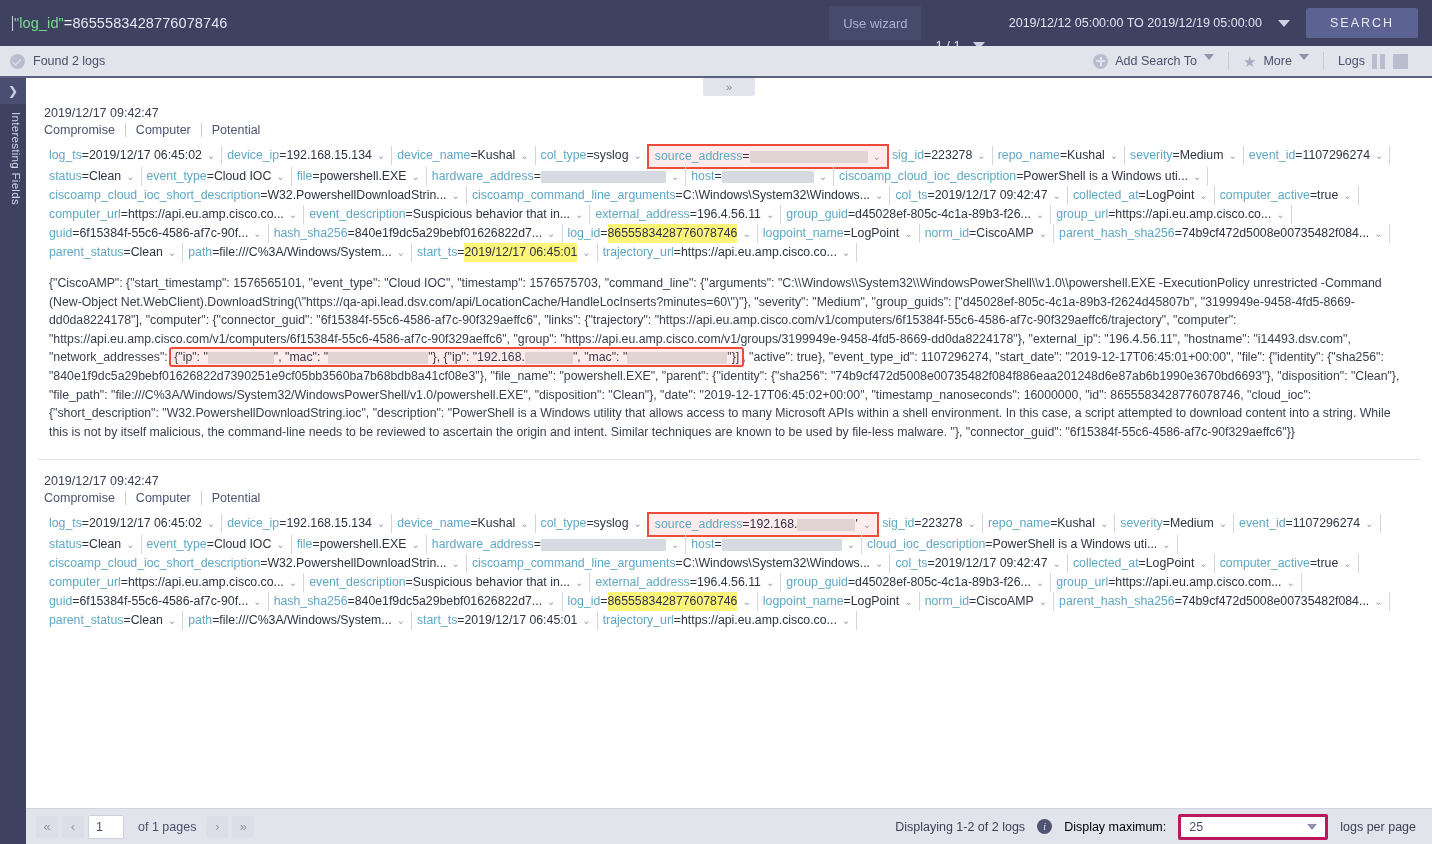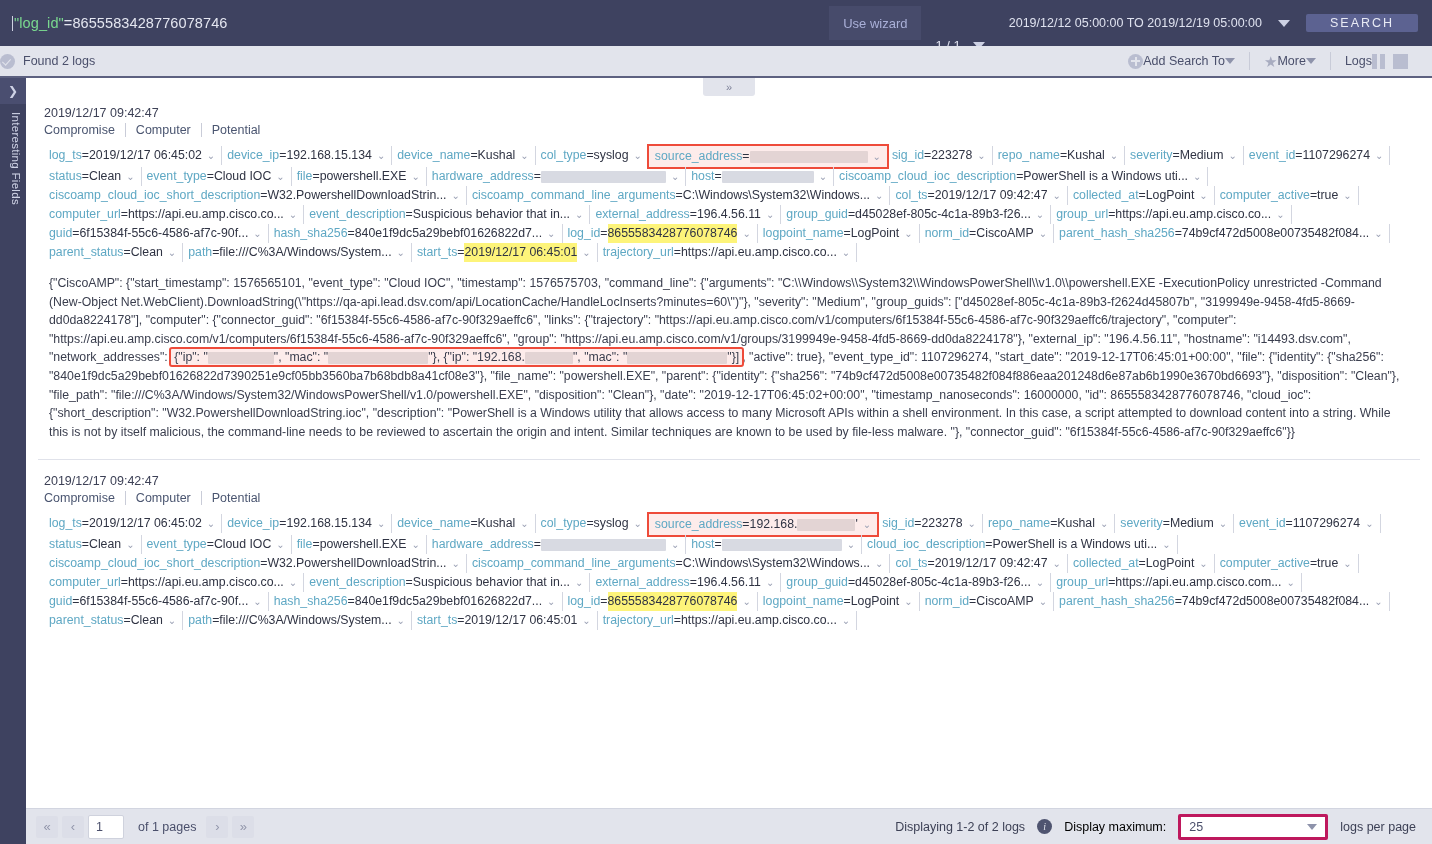--- a/index.html
+++ b/index.html
@@ -40,40 +40,40 @@
   .timerange {
     color:#dfe2ef; font-size:12.5px; display:flex; align-items:center; gap:16px;
     padding: 0 6px 0 10px; cursor:pointer; white-space:nowrap;
   }
   .tri-down {
     width:0;height:0;border-left:6px solid transparent;border-right:6px solid transparent;
     border-top:7px solid #cdd1e4;
   }
   .search-btn {
     background:#5c6291; color:#e9ebf5; font-size:12.5px; letter-spacing:2px;
-    width:112px; height:18px; margin:0 14px 0 10px; border:none; border-radius:2px;
+    width:112px; height:30px; margin:0 14px 0 10px; border:none; border-radius:2px;
     cursor:pointer; font-family:"Liberation Sans", sans-serif;
   }
 
   
   .statusbar {
     height:32px; background:#e2e4ec; border-bottom:2px solid #5d6180;
     display:flex; align-items:center; position:relative;
   }
-  .found-logs { display:flex; align-items:center; gap:8px; 
+  .found-logs { display:flex; align-items:center; gap:8px; padding-left:10px;
     color:#4a4f6b; font-size:12.5px; }
   .circ-check {
     width:15px;height:15px;border-radius:50%; background:#b9bdd0; position:relative;
   }
   .circ-check::after{
     content:""; position:absolute; left:4px; top:3px; width:4px;height:7px;
     border:solid #e2e4ec; border-width:0 1.6px 1.6px 0; transform:rotate(42deg);
   }
   .status-right { margin-left:auto; display:flex; align-items:center; gap:0; padding-right:10px;}
-  .sb-item { display:flex; align-items:center; color:#4a4f6b; font-size:12.5px;
+  .sb-item { display:flex; gap:7px; color:#4a4f6b; font-size:12.5px;
     padding: 0 14px; cursor:pointer;}
   .sb-sep { width:1px; height:18px; background:#c8cbd8; }
   .plus-ic {
     width:15px;height:15px;border-radius:50%;background:#b9bdd0;position:relative;
   }
   .plus-ic::before,.plus-ic::after{content:"";position:absolute;background:#e2e4ec;}
   .plus-ic::before{left:6.6px;top:3px;width:1.8px;height:9px;}
   .plus-ic::after{left:3px;top:6.6px;width:9px;height:1.8px;}
   .star-ic { color:#a8acc0; font-size:15px; line-height:1; }
   .tri-dn-sm { width:0;height:0;border-left:5px solid transparent;border-right:5px solid transparent;

